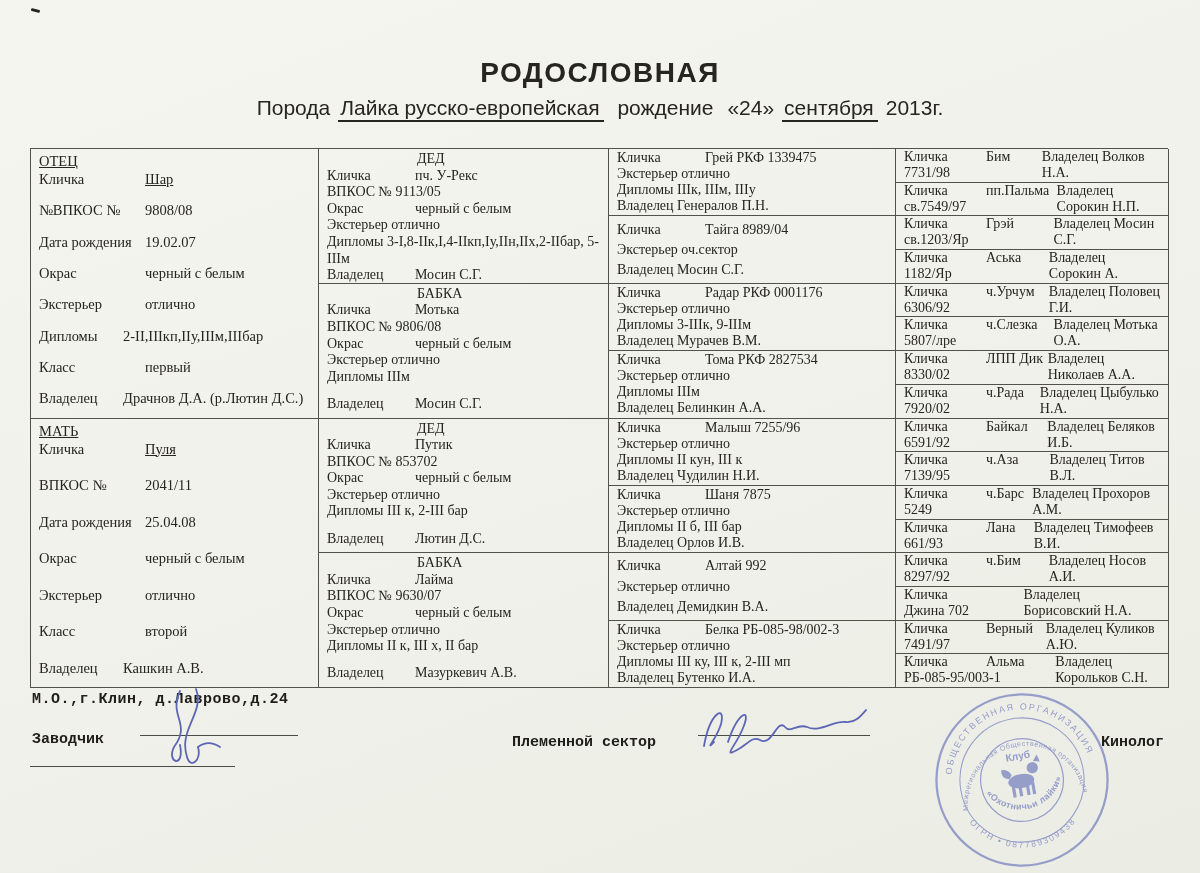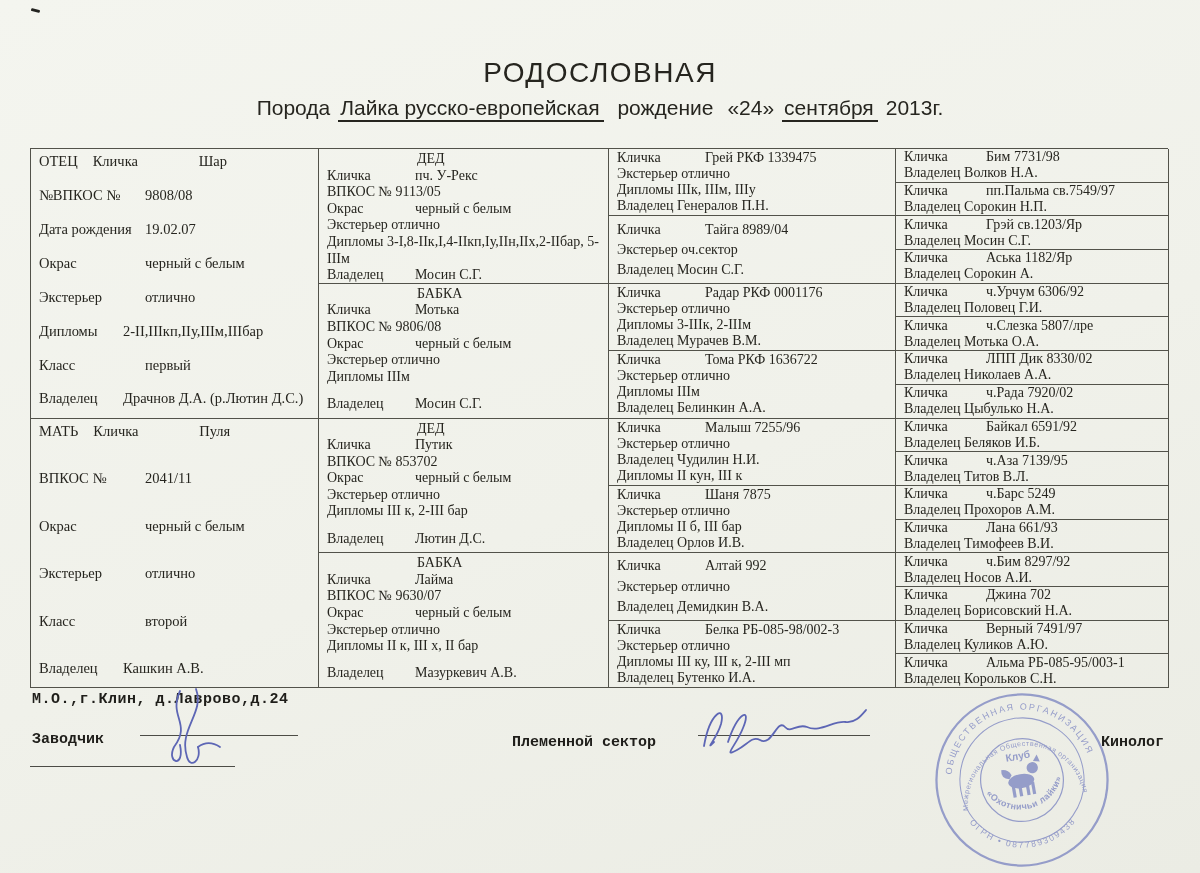--- a/index.html
+++ b/index.html
@@ -1,45 +1,45 @@
 <!DOCTYPE html>
 <html><head>
 <meta charset="utf-8">
 <style>
   html,body{margin:0;padding:0;background:#d8d8d2;}
   .sheet{position:relative;width:1200px;height:873px;margin:0 auto;overflow:hidden;
     background:linear-gradient(160deg,#f4f5ef 0%,#f0f1ea 55%,#ebece4 100%);
     font-family:"Liberation Serif",serif;color:#26251f;}
   .pen-mark{position:absolute;left:31px;top:9px;width:9px;height:3px;background:#23231f;transform:rotate(14deg);border-radius:1px;}
   .title{position:absolute;top:57px;left:0;width:100%;text-align:center;
-    font-family:"Liberation Sans",sans-serif;font-weight:normal;font-size:28px;letter-spacing:1.5px;}
+    font-family:"Liberation Sans",sans-serif;font-weight:bold;font-size:28px;letter-spacing:1.5px;}
   .subtitle{position:absolute;top:96px;left:0;width:100%;text-align:center;
     font-family:"Liberation Sans",sans-serif;font-weight:normal;font-size:21px;white-space:nowrap;}
   .subtitle span{margin:0 4px;}
   .subtitle .u{border-bottom:2px solid #26251f;padding:0 4px 1px 2px;}
   .grid{position:absolute;left:30px;top:148px;width:1138px;height:540px;display:grid;
     grid-template-columns:288px 290px 287px 273px;grid-template-rows:repeat(16,1fr);
     border-top:1.5px solid #52524a;border-left:1.5px solid #52524a;box-sizing:border-box;}
   .cell{border-right:1.5px solid #52524a;border-bottom:1.5px solid #52524a;box-sizing:border-box;overflow:hidden;}
   
   .parent{display:flex;flex-direction:column;justify-content:space-between;
     padding:4px 8px 10px 8px;font-size:14.5px;}
-  .tight{display:flex;flex-direction:row;gap:15px;}
+  .tight{display:flex;flex-direction:column;gap:1px;text-decoration:underline;}
   .parent .lb{display:inline-block;width:106px;}
   .parent .owner-l .lb{width:84px;}
   
   .gp{display:flex;flex-direction:column;padding:2px 8px 5px 8px;font-size:14px;line-height:16.6px;}
   .gp-title{margin-left:90px;}
   .gp .lb{display:inline-block;width:88px;}
   .gp .owner-l{margin-top:auto;}
   
   .g3{display:flex;flex-direction:column;justify-content:space-evenly;padding:1px 8px;font-size:14px;line-height:15.8px;}
   .g3 .lb{display:inline-block;width:88px;}
   
-  .g4{display:flex;flex-direction:column;justify-content:center;padding:0 8px;font-size:14px;line-height:16px;}
+  .g4{display:flex;flex-direction:row;justify-content:center;padding:0 8px;font-size:14px;line-height:16px;}
   .g4 .lb{display:inline-block;width:82px;}
   
   .mono{font-family:"Liberation Mono","DejaVu Sans Mono",monospace;font-weight:bold;color:#1f1e1a;}
   .addr{position:absolute;left:32px;top:691px;font-size:15px;letter-spacing:.5px;}
   .breeder-label{position:absolute;left:32px;top:731px;font-size:15px;}
   .sector-label{position:absolute;left:512px;top:734px;font-size:15px;}
   .kinolog-label{position:absolute;left:1101px;top:734px;font-size:15px;}
   .sig-line{position:absolute;border-bottom:1.6px solid #4c4c46;}
   .l1{left:140px;top:735px;width:158px;}
   .l2{left:30px;top:766px;width:205px;}
@@ -75,20 +75,21 @@
       <div><span class="lb">Класс</span><span>первый</span></div>
       <div class="owner-l"><span class="lb">Владелец</span><span>Драчнов Д.А. (р.Лютин Д.С.)</span></div>
     </div>
 
     <div class="cell parent" style="grid-area:9/1/17/2">
       <div class="tight">
         <div>МАТЬ</div>
         <div><span class="lb">Кличка</span><span>Пуля</span></div>
       </div>
       <div><span class="lb">ВПКОС №</span><span>2041/11</span></div>
+      <div><span class="lb">Дата рождения</span><span>25.04.08</span></div>
       <div><span class="lb">Окрас</span><span>черный с белым</span></div>
       <div><span class="lb">Экстерьер</span><span>отлично</span></div>
       <div><span class="lb">Класс</span><span>второй</span></div>
       <div class="owner-l"><span class="lb">Владелец</span><span>Кашкин А.В.</span></div>
     </div>
 
     <div class="cell gp" style="grid-area:1/2/5/3">
       <div class="gp-title">ДЕД</div>
       <div><span class="lb">Кличка</span><span>пч. У-Рекс</span></div>
       <div><span>ВПКОС №</span> <span>9113/05</span></div>
@@ -135,34 +136,34 @@
       <div><span>Владелец</span> <span>Генералов П.Н.</span></div>
     </div>
     <div class="cell g3" style="grid-area:3/3/5/4">
       <div><span class="lb">Кличка</span><span>Тайга 8989/04</span></div>
       <div><span>Экстерьер</span> <span>оч.сектор</span></div>
       <div><span>Владелец</span> <span>Мосин С.Г.</span></div>
     </div>
     <div class="cell g3" style="grid-area:5/3/7/4">
       <div><span class="lb">Кличка</span><span>Радар РКФ 0001176</span></div>
       <div><span>Экстерьер</span> <span>отлично</span></div>
-      <div><span>Дипломы</span> <span>3-IIIк, 2-IIIм</span></div>
+      <div><span>Дипломы</span> <span>3-IIIк, 9-IIIм</span></div>
       <div><span>Владелец</span> <span>Мурачев В.М.</span></div>
     </div>
     <div class="cell g3" style="grid-area:7/3/9/4">
-      <div><span class="lb">Кличка</span><span>Тома РКФ 1636722</span></div>
+      <div><span class="lb">Кличка</span><span>Тома РКФ 2827534</span></div>
       <div><span>Экстерьер</span> <span>отлично</span></div>
       <div><span>Дипломы</span> <span>IIIм</span></div>
       <div><span>Владелец</span> <span>Белинкин А.А.</span></div>
     </div>
     <div class="cell g3" style="grid-area:9/3/11/4">
       <div><span class="lb">Кличка</span><span>Малыш 7255/96</span></div>
       <div><span>Экстерьер</span> <span>отлично</span></div>
+      <div><span>Дипломы</span> <span>II кун, III к</span></div>
       <div><span>Владелец</span> <span>Чудилин Н.И.</span></div>
-      <div><span>Дипломы</span> <span>II кун, III к</span></div>
     </div>
     <div class="cell g3" style="grid-area:11/3/13/4">
       <div><span class="lb">Кличка</span><span>Шаня 7875</span></div>
       <div><span>Экстерьер</span> <span>отлично</span></div>
       <div><span>Дипломы</span> <span>II б, III бар</span></div>
       <div><span>Владелец</span> <span>Орлов И.В.</span></div>
     </div>
     <div class="cell g3" style="grid-area:13/3/15/4">
       <div><span class="lb">Кличка</span><span>Алтай 992</span></div>
       <div><span>Экстерьер</span> <span>отлично</span></div>

